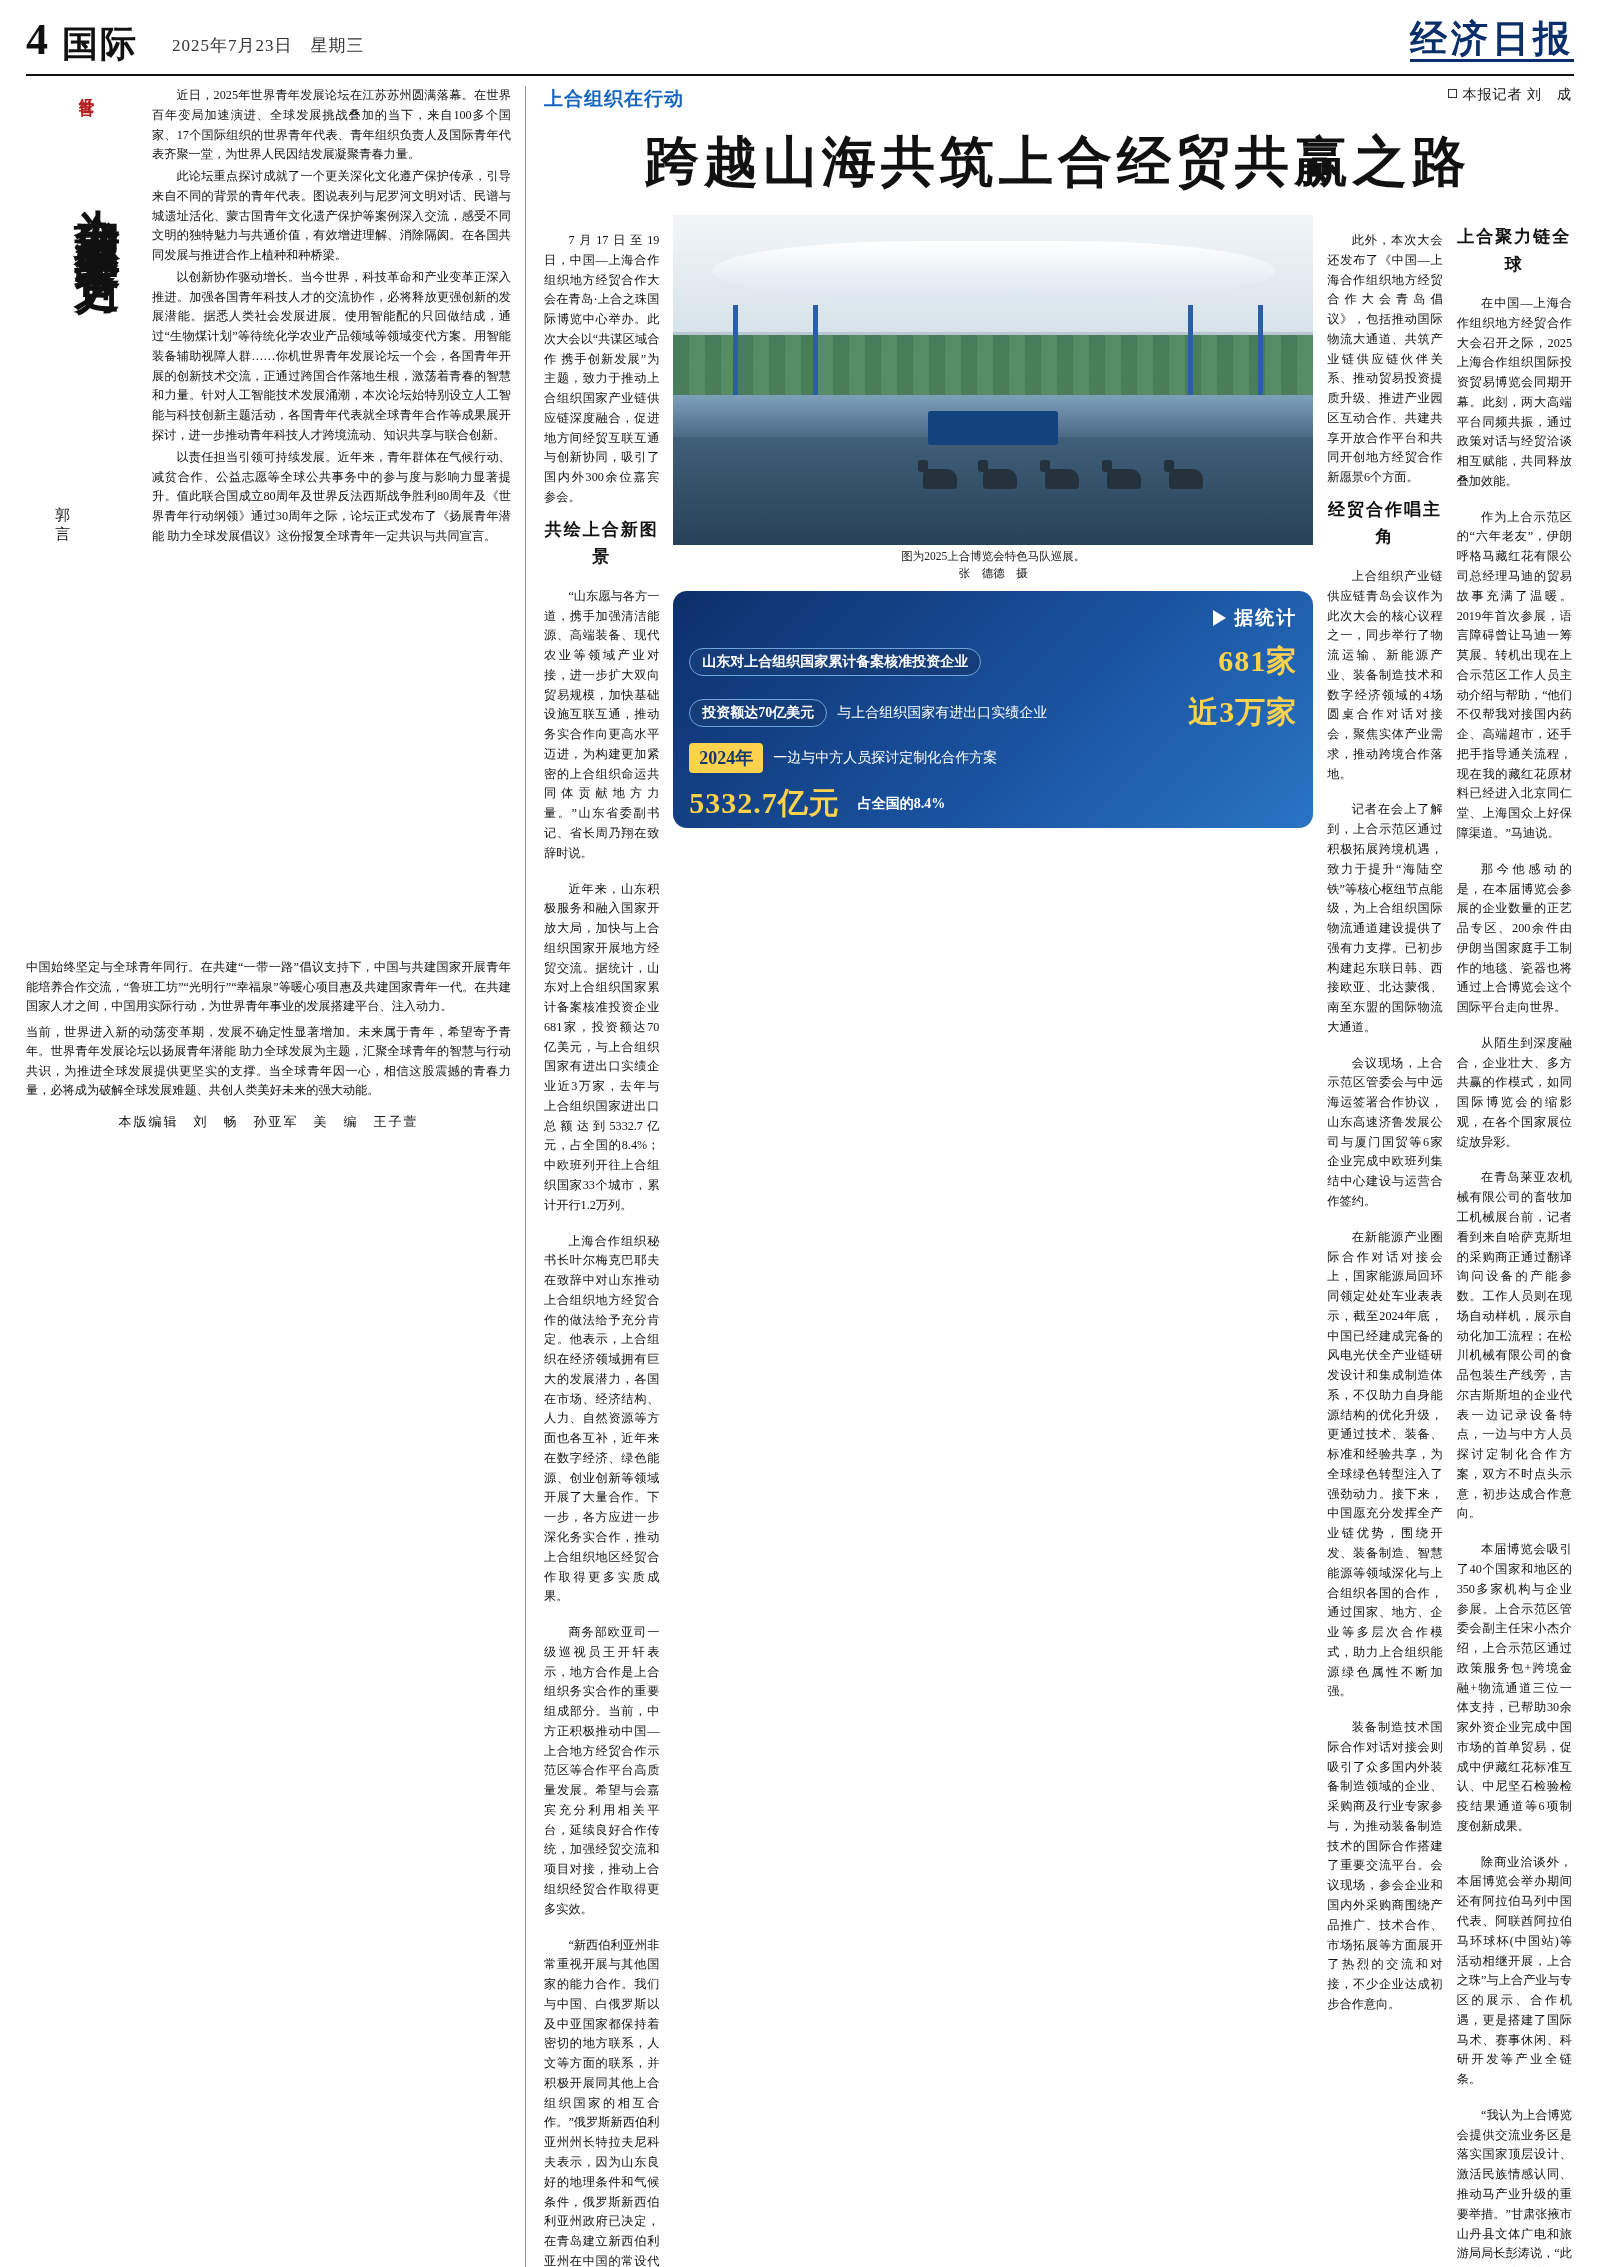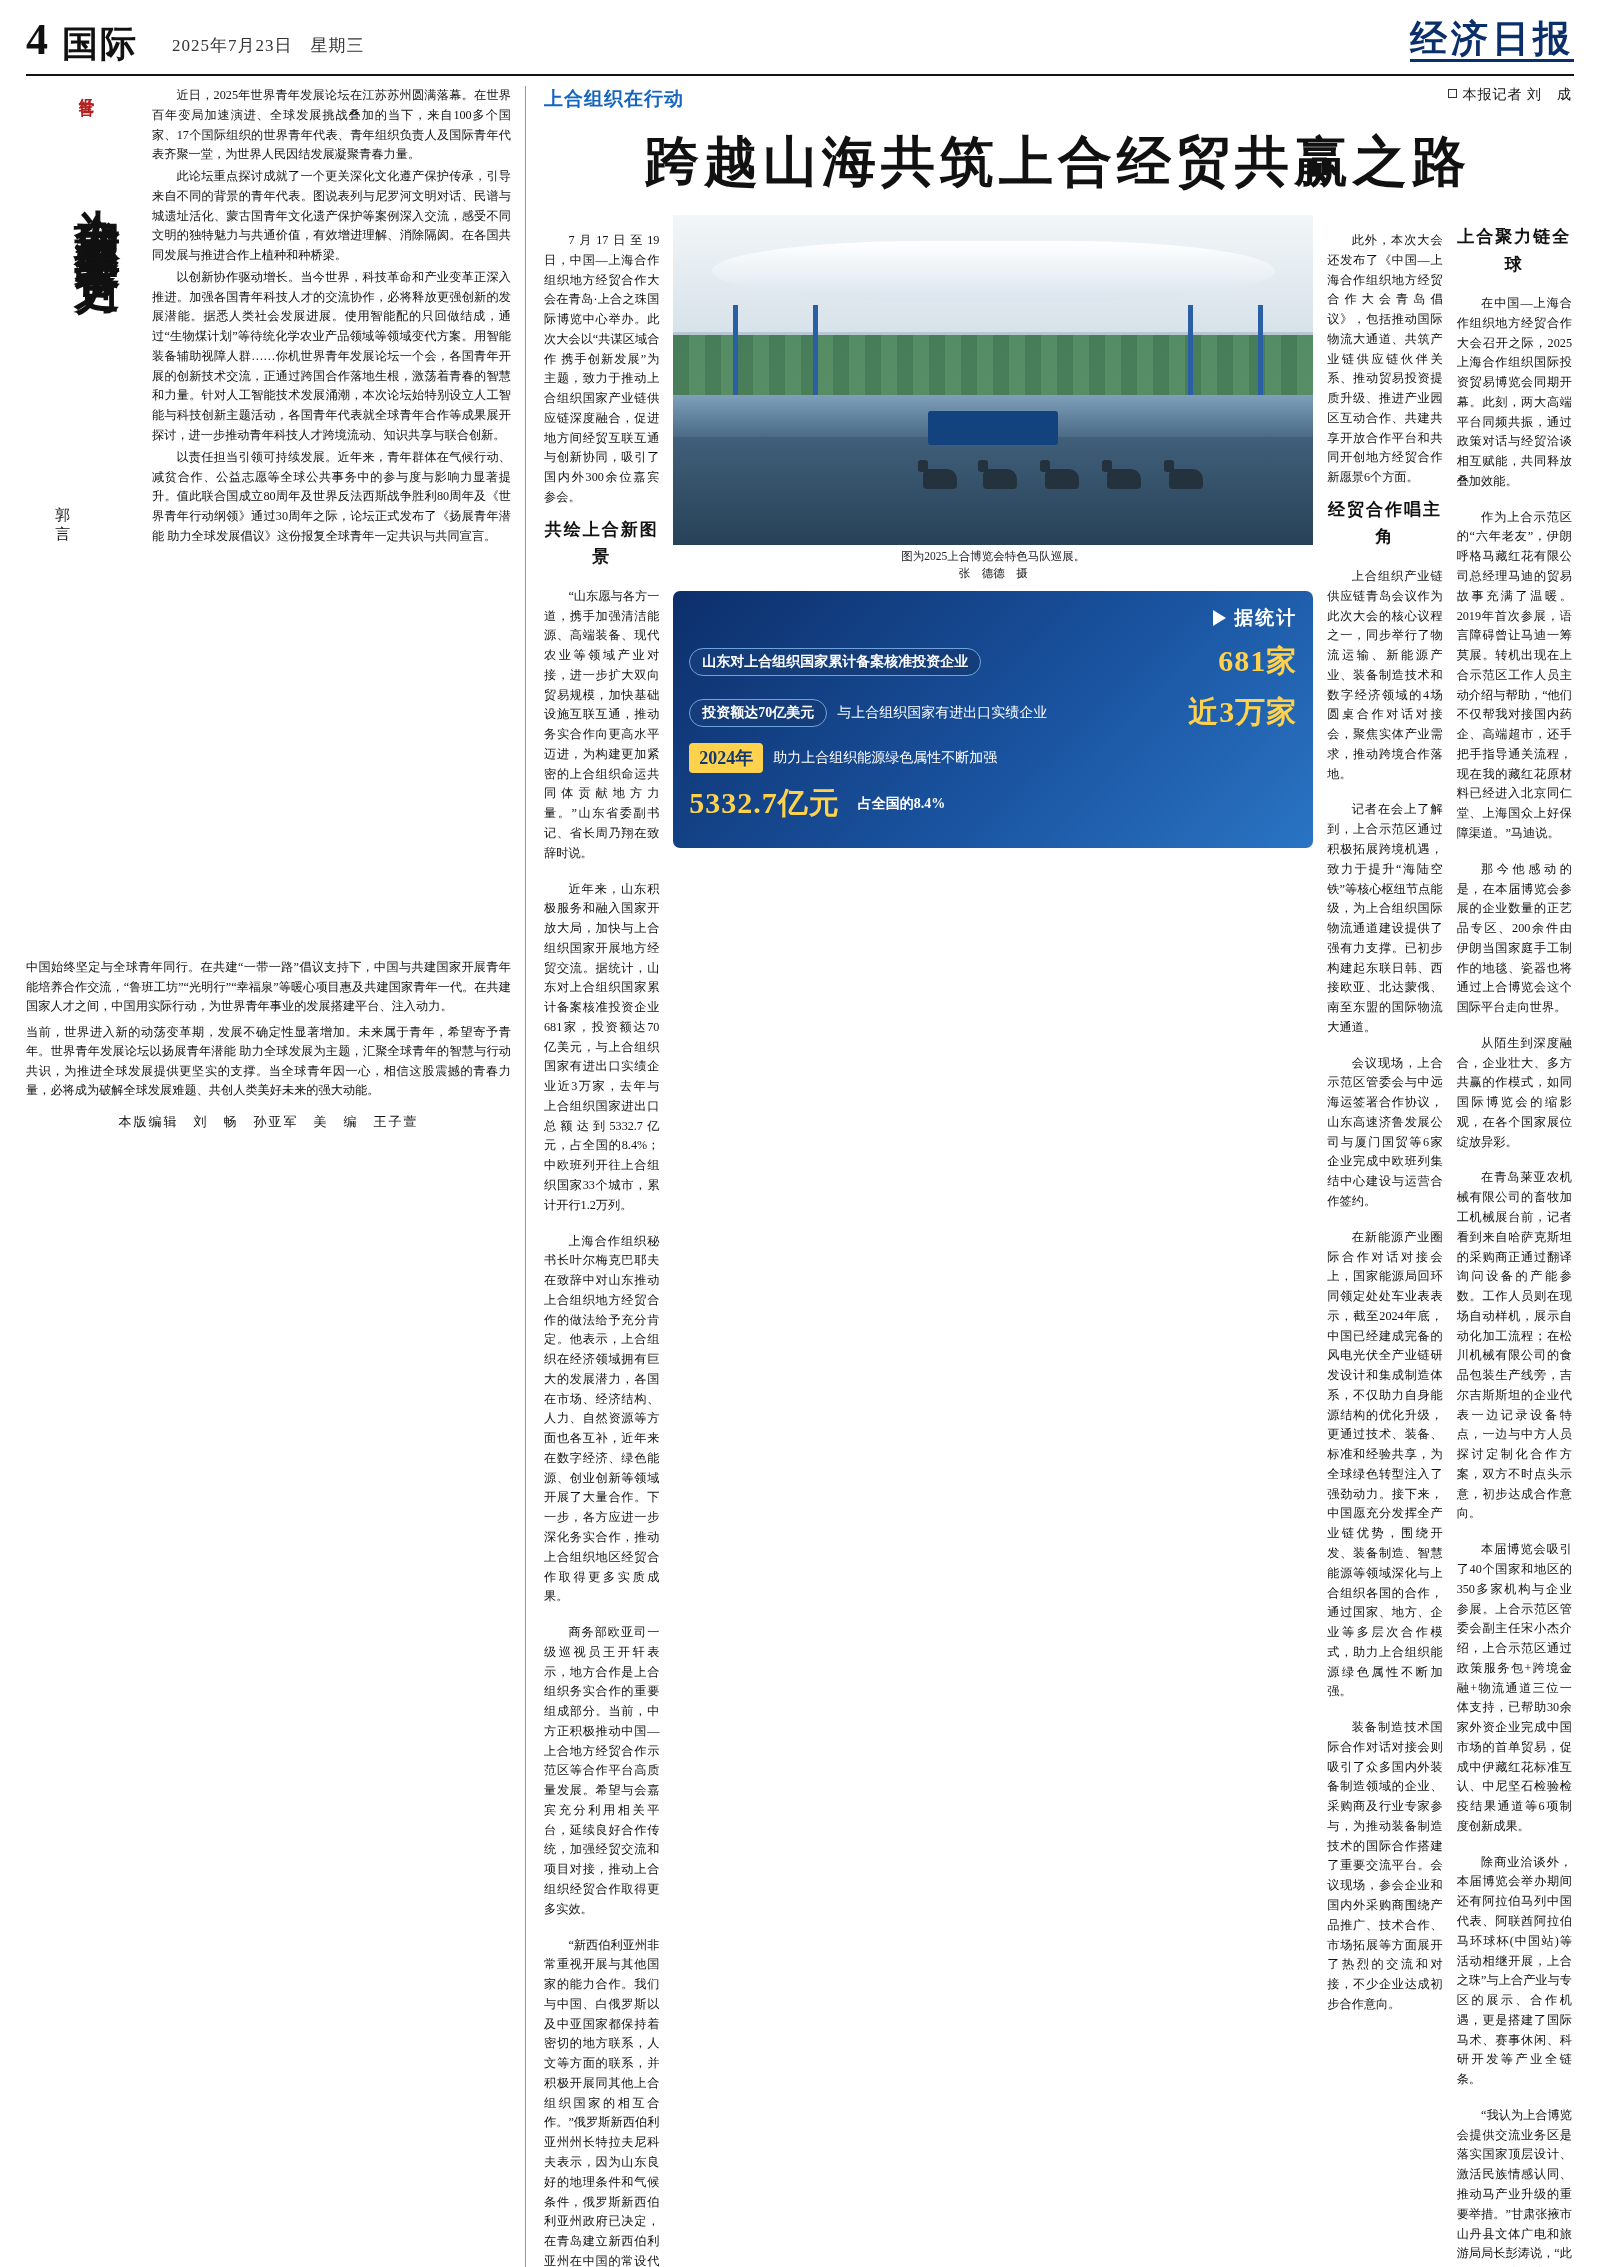--- a/index.html
+++ b/index.html
@@ -62,21 +62,21 @@
 
   .feature-media { width:640px; }
   .photo-main {
     width:640px; height:330px; position:relative; overflow:hidden;
     background:linear-gradient(#cfe3f2,#eaf2f8);
   }
   .cap { font-size:11.5px; text-align:center; margin-top:4px; color:#222; }
   .photo-credit { font-size:11.5px; text-align:center; margin-top:2px; }
 
   
-  .info-box { width:640px; margin-top:10px; background:linear-gradient(135deg,#0d2f6b,#19529e 55%,#2a74c4); border-radius:7px; padding:14px 16px 24px; color:#fff; position:relative; }
+  .info-box { width:640px; margin-top:10px; background:linear-gradient(135deg,#0d2f6b,#19529e 55%,#2a74c4); border-radius:14px; padding:14px 16px 4px; color:#fff; position:relative; }
   .info-title { display:flex; align-items:center; justify-content:flex-end; font-size:19px; font-weight:bold; letter-spacing:2px; }
   .tri { width:0;height:0;border-left:13px solid #fff;border-top:8px solid transparent;border-bottom:8px solid transparent; margin-right:8px;}
   .info-row { display:flex; align-items:center; margin-top:10px; }
   .pill { background:#ffffff; color:#12386f; font-size:14px; font-weight:bold; border-radius:14px; padding:4px 12px; }
   .pill-dark { background:#143d7a; color:#fff; border:1px solid #6ea5df; }
   .info-txt { font-size:14px; margin-left:10px; }
   .big-num { font-size:30px; font-weight:bold; color:#ffd24d; letter-spacing:1px; }
   .yr-badge { background:#ffd24d; color:#12386f; font-weight:bold; font-size:18px; border-radius:4px; padding:3px 10px; }
 
   
@@ -176,21 +176,21 @@
               <span class="pill pill-dark">山东对上合组织国家累计备案核准投资企业</span>
               <span class="big-num" style="margin-left:auto;">681家</span>
             </div>
             <div class="info-row">
               <span class="pill pill-dark">投资额达70亿美元</span>
               <span class="info-txt">与上合组织国家有进出口实绩企业</span>
               <span class="big-num" style="margin-left:auto;">近3万家</span>
             </div>
             <div class="info-row">
               <span class="yr-badge">2024年</span>
-              <span class="info-txt">助力上合组织能源绿色属性不断加强</span>
+              <span class="info-txt">一边与中方人员探讨定制化合作方案</span>
             </div>
             <div class="info-row">
               <span class="big-num">5332.7亿元</span>
               <span class="info-txt" style="margin-left:18px;font-weight:bold;">占全国的8.4%</span>
             </div>
           </div>
         </div>
 
         <div class="fb-col">
           <p>此外，本次大会还发布了《中国—上海合作组织地方经贸合作大会青岛倡议》，包括推动国际物流大通道、共筑产业链供应链伙伴关系、推动贸易投资提质升级、推进产业园区互动合作、共建共享开放合作平台和共同开创地方经贸合作新愿景6个方面。</p>

